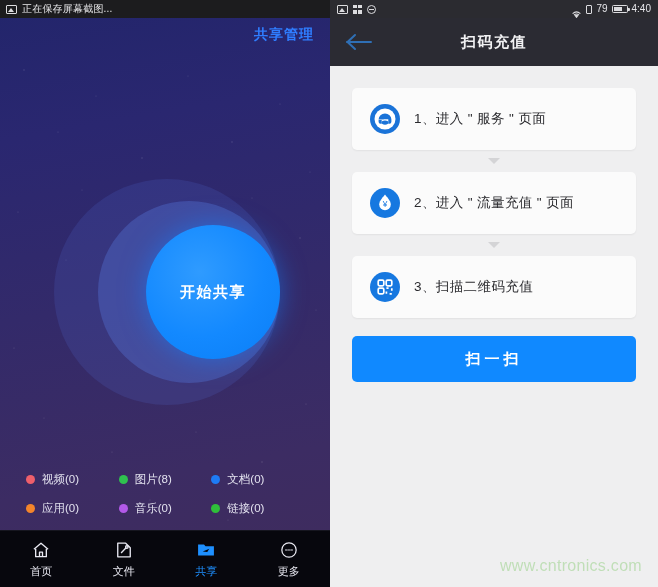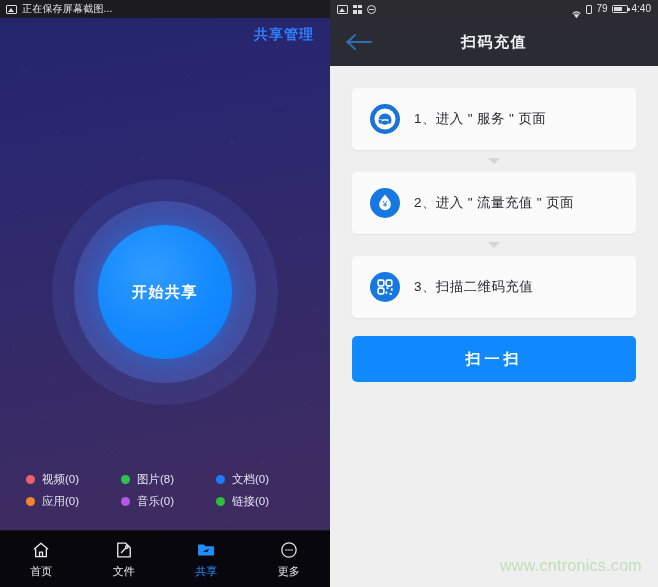--- a/index.html
+++ b/index.html
@@ -39,42 +39,42 @@
     color: #2f7dff; font-size: 14px; font-weight: bold; letter-spacing: 1px;
   }
   .hero { position: relative; z-index: 3; text-align: center; padding-top: 45px; }
   .hero-title { color: #ffffff; font-size: 20px; font-weight: bold; letter-spacing: 1.5px; }
   .hero-sub { color: #b6b4d8; font-size: 10.5px; letter-spacing: .6px; margin-top: 13px; }
 
   .orb-wrap {
     position: absolute; z-index: 3; left: 50%; top: 292px;
     transform: translate(-50%, -50%);
     width: 230px; height: 230px;
-    display: flex; align-items: center; justify-content: center;
+    display: flex; align-items: center; justify-content: flex-end;
   }
   .ring-outer {
     position: absolute; width: 226px; height: 226px; border-radius: 50%;
     background: rgba(86,120,230,0.16);
   }
   .ring-mid {
     position: absolute; width: 182px; height: 182px; border-radius: 50%;
     background: rgba(92,134,240,0.30);
   }
   .orb-core {
     position: relative; width: 134px; height: 134px; border-radius: 50%;
     background: radial-gradient(circle at 40% 35%, #2f9bff 0%, #1389ff 55%, #0b7ef5 100%);
     box-shadow: 0 0 26px rgba(20,130,255,.55);
     display: flex; align-items: center; justify-content: center;
   }
   .orb-label { color: #fff; font-size: 15px; font-weight: bold; letter-spacing: 1.5px; }
 
   .legend {
     position: absolute; z-index: 3; left: 0; right: 0; top: 472px;
     display: grid; grid-template-columns: repeat(3, 1fr);
-    row-gap: 14px; padding: 0 26px; gap: 7px;
+    row-gap: 14px; padding: 0 26px;
   }
   .legend-item { display: flex; align-items: center; gap: 7px; }
   .legend-dot { width: 9px; height: 9px; border-radius: 50%; flex: none; }
   .legend-label { color: #e3e2ef; font-size: 11.5px; }
 
   .tabbar {
     position: absolute; z-index: 4; left: 0; right: 0; bottom: 0;
     height: 57px; background: #07070d;
     display: flex; border-top: 1px solid #16161f;
   }

